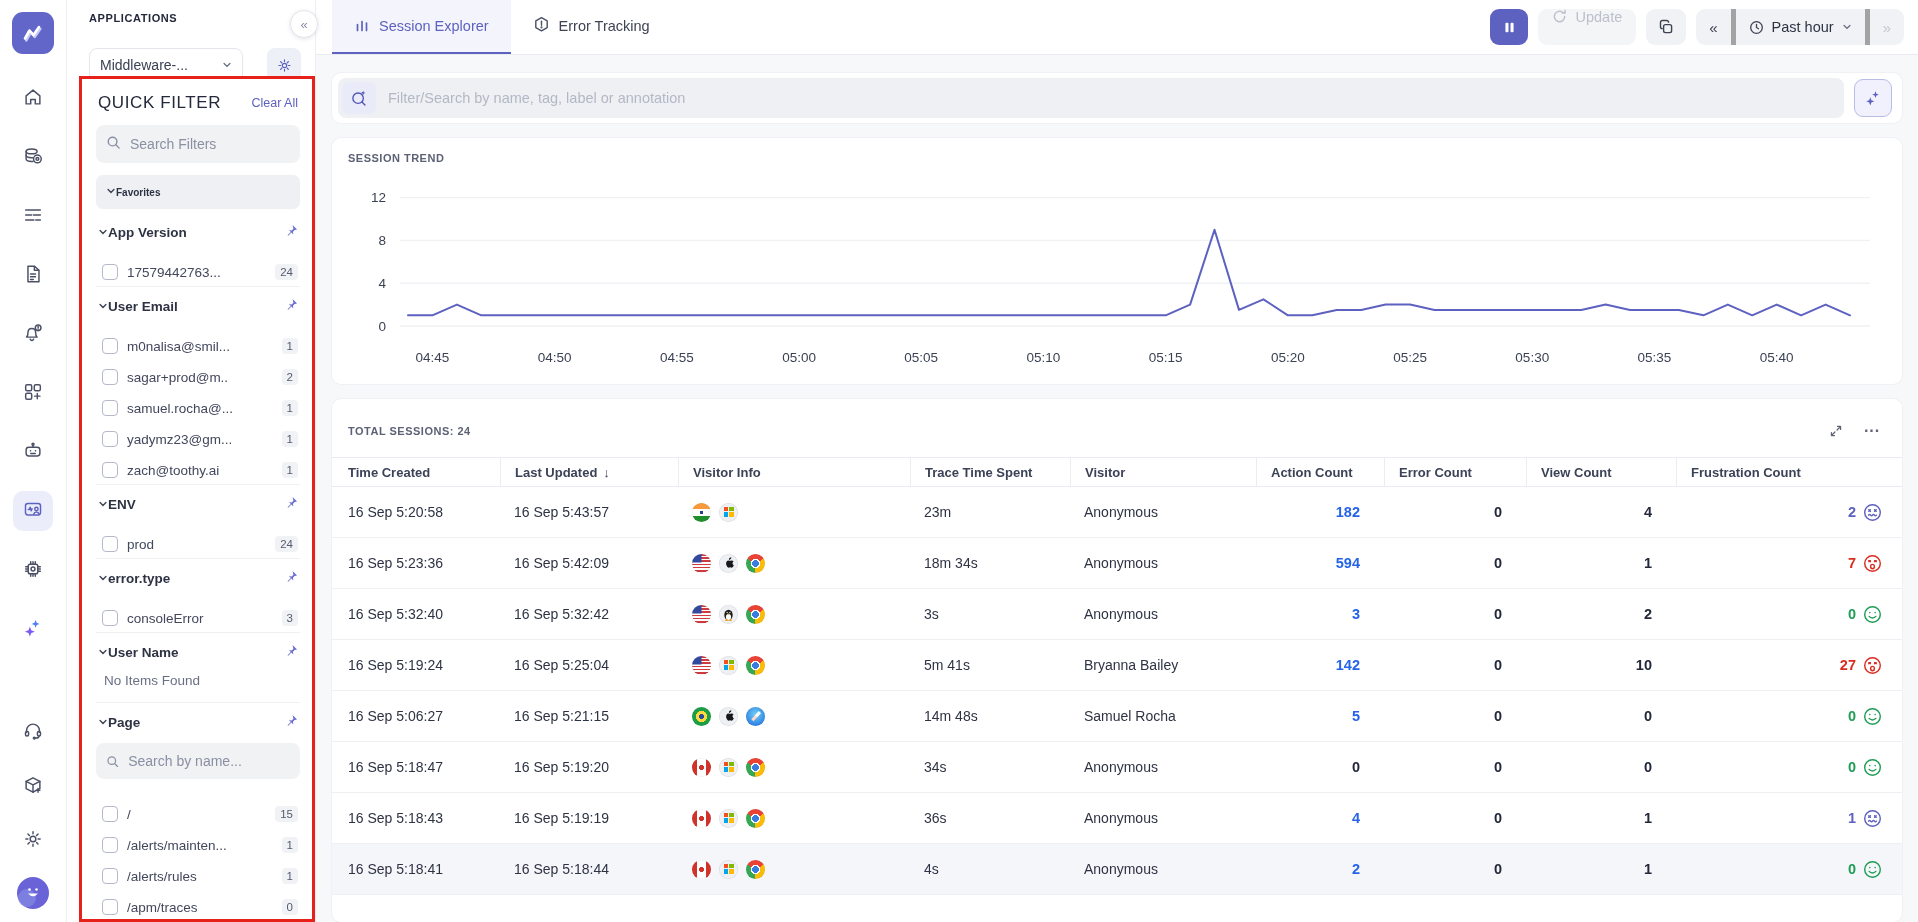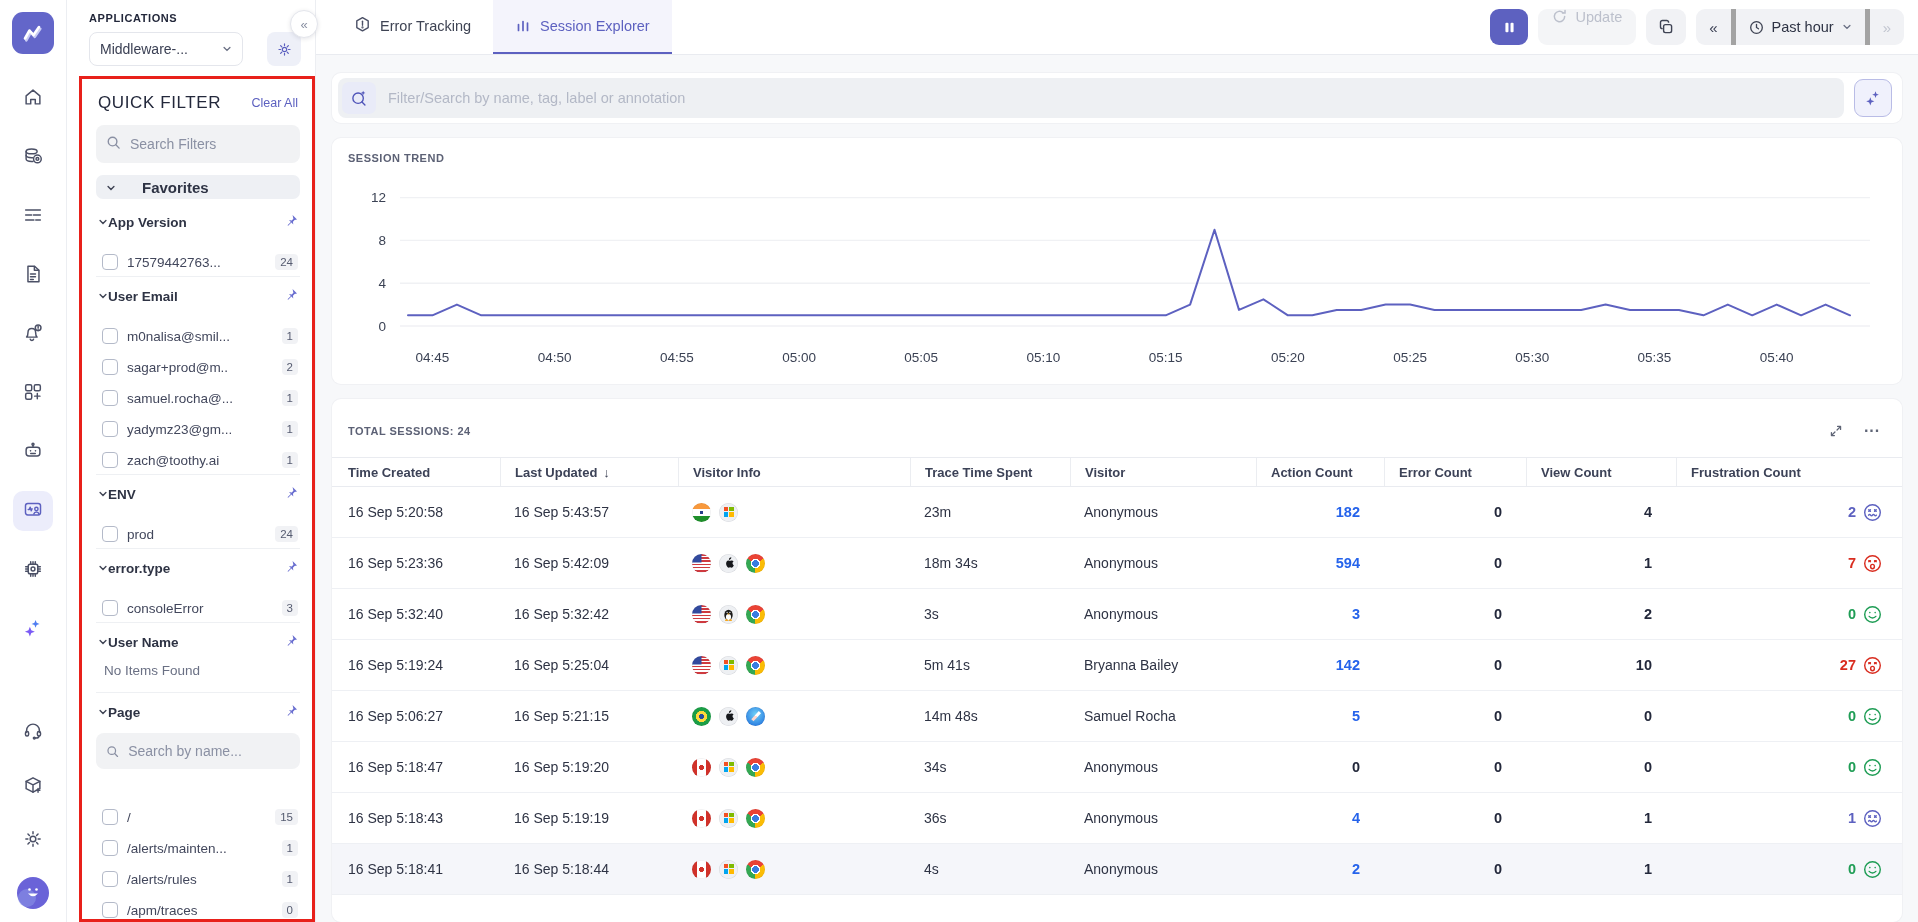--- a/index.html
+++ b/index.html
@@ -11,44 +11,44 @@
   .logo{width:42px;height:42px;border-radius:11px;background:#6366c9;display:flex;align-items:center;justify-content:center}
   .rail-col{display:flex;flex-direction:column;align-items:center;gap:19px;margin-top:24px}
   .rail-btn{width:40px;height:40px;border-radius:10px;display:flex;align-items:center;justify-content:center;cursor:pointer}
   .rail-btn.active{background:#ecedfb}
   .rail-bottom{margin-top:auto;display:flex;flex-direction:column;align-items:center;gap:14px}
 
   
   #sidebar{width:249px;flex:0 0 auto;position:relative;border-right:1px solid #eceef2;background:#fff}
   .sb-head{padding:12px 14px 8px 22px}
   .sb-apps-label{font-size:11px;font-weight:bold;letter-spacing:.6px;color:#23283b}
-  .sb-head-row{display:flex;gap:24px;margin-top:8px}
+  .sb-head-row{display:flex;gap:24px;margin-top:24px}
   .app-select{flex:1;height:34px;border:1px solid #e4e6ec;border-radius:8px;display:flex;align-items:center;gap:8px;padding:0 10px;background:#fff;cursor:pointer}
   .app-select span.val{flex:1;font-size:14px;color:#3b4054;white-space:nowrap;overflow:hidden}
   .gear-btn{width:34px;height:34px;border-radius:8px;background:#eef0f8;display:flex;align-items:center;justify-content:center;cursor:pointer}
   .collapse-btn{position:absolute;top:10px;right:-3px;width:28px;height:28px;border-radius:50%;background:#fff;border:1px solid #e4e6ec;box-shadow:0 1px 4px rgba(40,44,63,.12);display:flex;align-items:center;justify-content:center;color:#8a90a3;font-size:13px;cursor:pointer;z-index:5}
 
   .red-panel{position:absolute;top:76px;left:12px;right:0;bottom:0;border:3px solid #e8201a;padding:12px 12px 4px 14px;background:#fff;overflow:hidden}
   .qf-top{display:flex;align-items:center;justify-content:space-between;margin:2px 2px 12px}
   .qf-title{font-size:17px;font-weight:normal;letter-spacing:.6px;color:#23283b}
   .qf-clear{font-size:12.5px;color:#5d61c0;cursor:pointer}
   .search-box{height:38px;background:#f1f2f4;border-radius:8px;display:flex;align-items:center;gap:9px;padding:0 10px;margin-bottom:12px}
   .search-box input{border:0;outline:0;background:transparent;font-family:inherit;font-size:14px;color:#3b4054;width:100%}
   .search-box input::placeholder{color:#8a90a3}
-  .fav-bar{height:24px;background:#eef0f4;border-radius:7px;display:flex;align-items:center;gap:26px;padding:0 10px;font-weight:bold;font-size:15px;color:#2e3344;cursor:pointer;margin-bottom:4px}
+  .fav-bar{height:34px;background:#eef0f4;border-radius:7px;display:flex;align-items:center;gap:0;padding:0 10px;font-weight:bold;font-size:10px;color:#2e3344;cursor:pointer;margin-bottom:4px}
   .fgroup{border-bottom:1px solid #eef0f3;padding:2px 0 6px}
   .fgroup:last-child{border-bottom:0}
   .fgroup-head{height:34px;display:flex;align-items:center;gap:0;padding:0 2px;cursor:pointer}
   .fgroup-label{font-weight:bold;font-size:13.5px;color:#2e3344;flex:1}
   .fitem{height:31px;display:flex;align-items:flex-end;gap:9px;padding:0 2px 0 6px;cursor:pointer}
   .cb{width:16px;height:16px;border:1.5px solid #b4bac9;border-radius:4px;background:#fff;flex:0 0 auto}
   .fitem-label{flex:1;font-size:13.5px;color:#42475c;white-space:nowrap;overflow:hidden}
   .fcount{font-size:11.5px;color:#555b70;background:#f1f2f5;border-radius:4px;padding:2px 5px;min-width:16px;text-align:center}
   .fempty{font-size:13.5px;color:#6a7084;padding:4px 2px 8px 8px}
-  .fgroup .search-box{height:36px;margin:4px 0 25px}
+  .fgroup .search-box{height:36px;margin:4px 0 12px}
 
   
   #main{flex:1;display:flex;flex-direction:column;min-width:0;background:#f7f8fa}
   .topbar{height:55px;background:#fff;border-bottom:1px solid #e9ebf0;display:flex;align-items:stretch;padding:0 14px 0 16px;flex:0 0 auto}
   .tabs{display:flex;align-items:stretch}
   .tab{display:flex;align-items:center;gap:9px;padding:0 22px;font-size:14.5px;color:#3f4454;cursor:pointer;border-bottom:2px solid transparent}
   .tab.active{color:#5d61c0;background:#f4f4fc;border-bottom-color:#5d61c0}
   .tb-right{margin-left:auto;display:flex;align-items:center;gap:10px}
   .pause-btn{width:38px;height:36px;border-radius:9px;background:#5d61c0;display:flex;align-items:center;justify-content:center;cursor:pointer}
   .update-btn{height:36px;border-radius:9px;background:#f4f5f7;color:#bcc0cc;display:flex;gap:8px;padding:0 14px;font-size:14.5px;cursor:default}
@@ -410,33 +410,33 @@
             <span class="fcount">0</span>
           </div>
         </div>
       </div>
   </div>
 </div>
 
 <div id="main">
   <div class="topbar">
     <div class="tabs">
+        <div class="tab active">
+          <span><svg width="16" height="16" viewBox="0 0 16 16" fill="none" stroke="#5d61c0" stroke-width="1.7" stroke-linecap="round">
+              <path d="M3.5 13.5V7.5M8 13.5v-9M12.5 13.5V6"></path>
+            </svg></span>
+          <span>Session Explorer</span>
+        </div>
         <div class="tab ">
           <span><svg width="17" height="17" viewBox="0 0 17 17" fill="none" stroke="#4b5066" stroke-width="1.4" stroke-linecap="round" stroke-linejoin="round">
               <path d="M8.5 1.6l5.7 3.3v6.7l-5.7 3.3-5.7-3.3V4.9z"></path>
               <path d="M8.5 5.2v4"></path>
               <circle cx="8.5" cy="11.4" r=".4" fill="#4b5066"></circle>
             </svg></span>
           <span>Error Tracking</span>
-        </div>
-        <div class="tab active">
-          <span><svg width="16" height="16" viewBox="0 0 16 16" fill="none" stroke="#5d61c0" stroke-width="1.7" stroke-linecap="round">
-              <path d="M3.5 13.5V7.5M8 13.5v-9M12.5 13.5V6"></path>
-            </svg></span>
-          <span>Session Explorer</span>
         </div>
       </div>
     <div class="tb-right">
       <div class="pause-btn">
         <svg width="13" height="13" viewBox="0 0 14 14">
             <rect x="2.6" y="1.8" width="3.3" height="10.4" rx="1.2" fill="#fff"></rect>
             <rect x="8.1" y="1.8" width="3.3" height="10.4" rx="1.2" fill="#fff"></rect>
           </svg>
       </div>
       <div class="update-btn">

